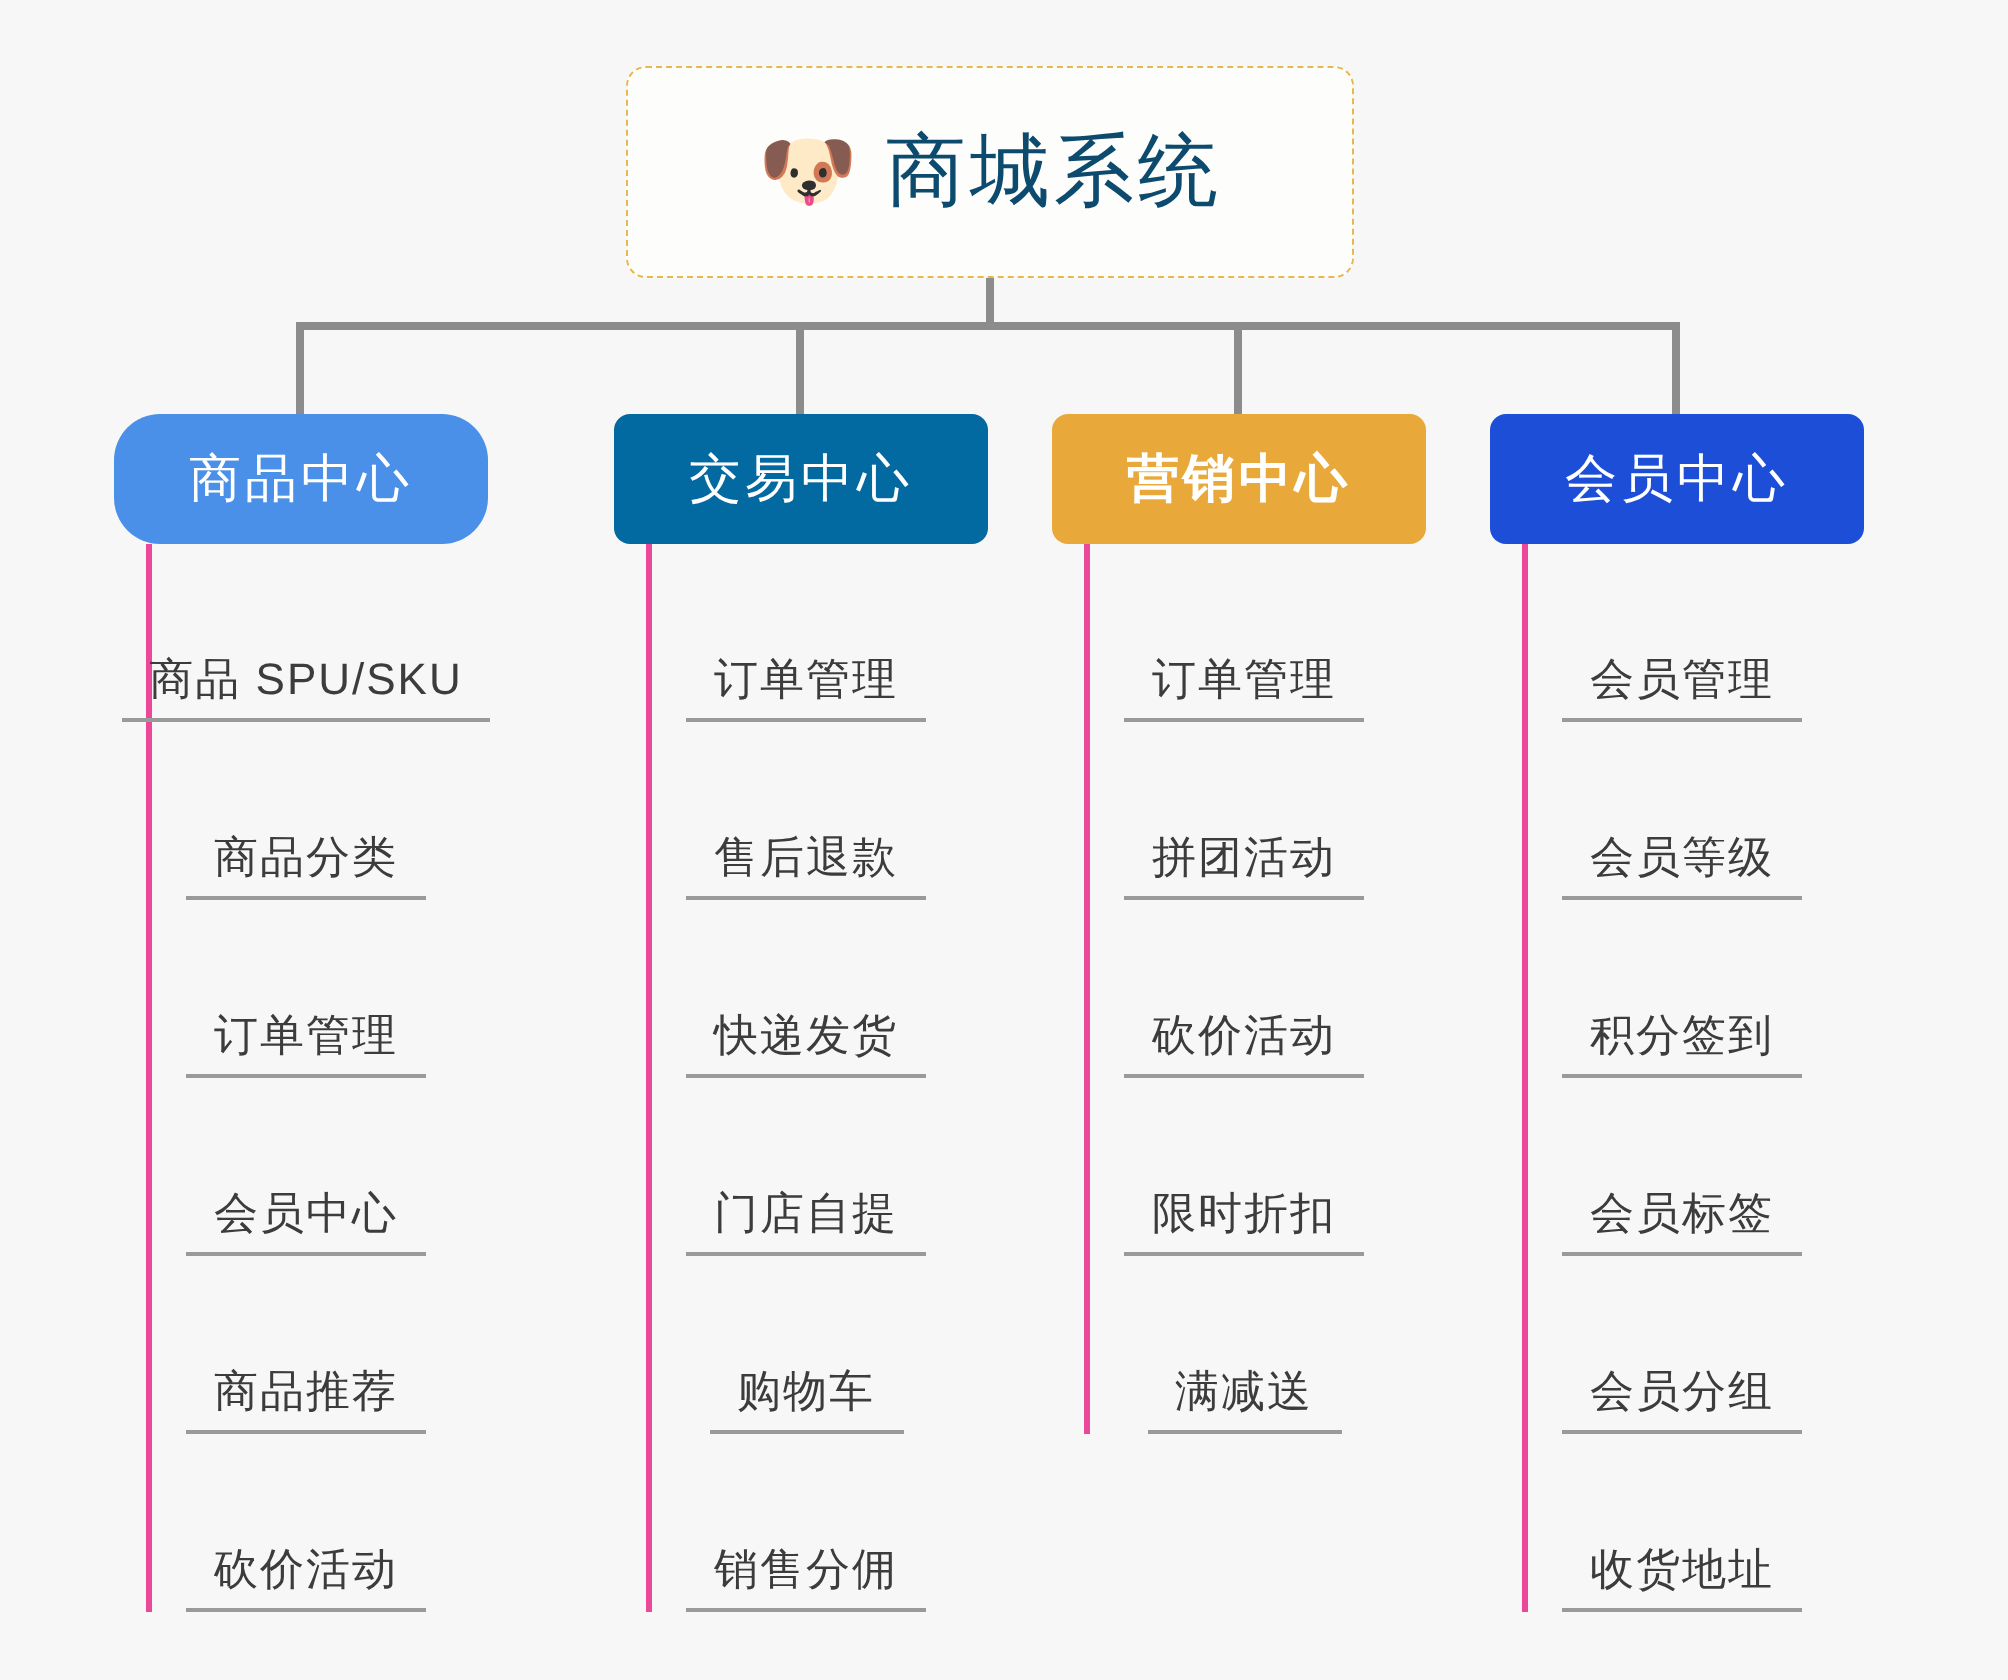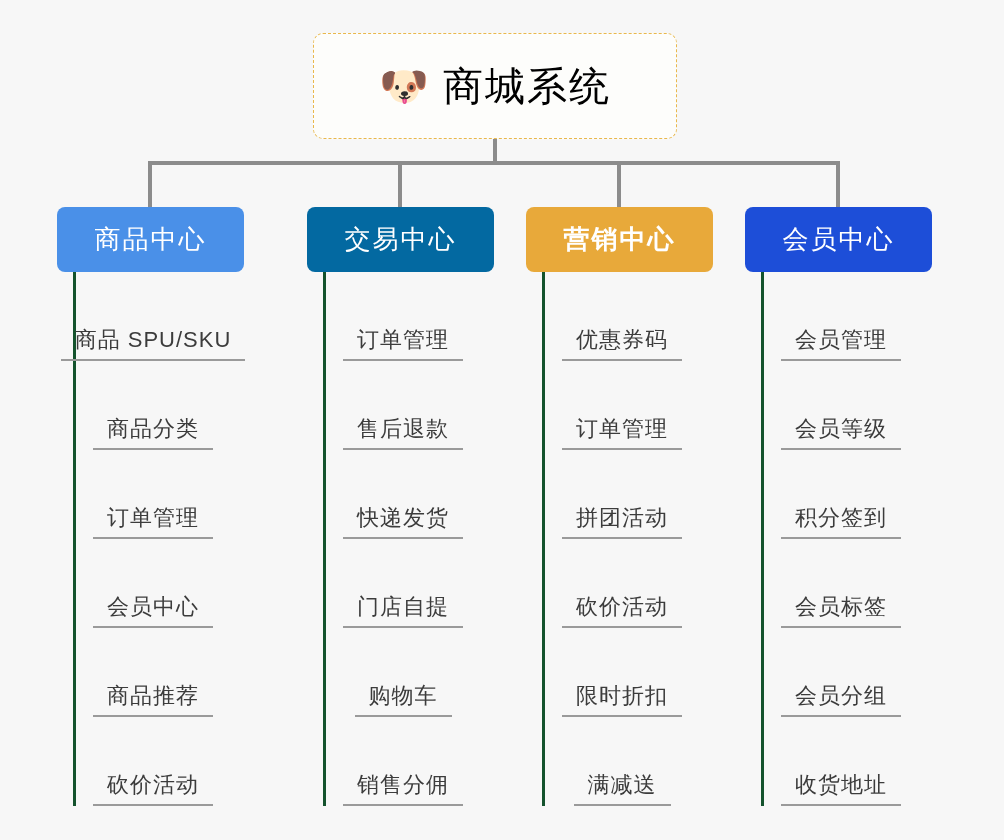--- a/index.html
+++ b/index.html
@@ -85,21 +85,21 @@
     align-items: center;
     justify-content: center;
     color: #ffffff;
     font-size: 26px;
     letter-spacing: 2px;
     white-space: nowrap;
   }
   .col-body {
     position: relative;
     margin-left: 16px;
-    border-left: 3px solid #14532d;
+    border-left: 3px solid #ec4899;
     padding-top: 0;
   }
   .leaf {
     position: relative;
     height: 89px;
     display: flex;
     align-items: flex-end;
     justify-content: center;
     padding: 0 4px 0 4px;
     box-sizing: border-box;
@@ -122,32 +122,32 @@
   .col-3 { left: 526px; }
   .col-4 { left: 745px; }
 </style>
 </head>
 <body style="background: rgb(247, 247, 247);">
 
 <div id="mindmap">
 
   <div class="root-node" style="border-color: rgb(233, 184, 76);">
     <span class="root-emoji">🐶</span>
-    <span class="root-title" style="color: #000000;">商城系统</span>
+    <span class="root-title" style="color: #0c4a6e;">商城系统</span>
   </div>
 
   <div class="conn conn-stem" style="background: rgb(140, 140, 140);"></div>
   <div class="conn conn-bar" style="background: rgb(140, 140, 140);"></div>
   <div class="conn conn-drop" style="left: 148px; background: rgb(140, 140, 140);"></div>
   <div class="conn conn-drop" style="left: 398px; background: rgb(140, 140, 140);"></div>
   <div class="conn conn-drop" style="left: 617px; background: rgb(140, 140, 140);"></div>
   <div class="conn conn-drop" style="left: 836px; background: rgb(140, 140, 140);"></div>
 
   <div class="column col-1">
-    <div class="col-header" style="background: rgb(74, 144, 232);">
+    <div class="col-header" style="background: rgb(74, 144, 232); border-radius: 23px;">
       <span>商品中心</span>
     </div>
     <div class="col-body">
       <div class="leaf">
           <span class="leaf-label">商品 SPU/SKU</span>
         </div>
       <div class="leaf">
           <span class="leaf-label">商品分类</span>
         </div>
       <div class="leaf">
@@ -190,23 +190,20 @@
         </div>
     </div>
   </div>
 
   <div class="column col-3">
     <div class="col-header" style="background: rgb(232, 169, 58); font-weight: bold;">
       <span>营销中心</span>
     </div>
     <div class="col-body">
       <div class="leaf">
-          <span class="leaf-label">优惠券码</span>
-        </div>
-      <div class="leaf">
           <span class="leaf-label">订单管理</span>
         </div>
       <div class="leaf">
           <span class="leaf-label">拼团活动</span>
         </div>
       <div class="leaf">
           <span class="leaf-label">砍价活动</span>
         </div>
       <div class="leaf">
           <span class="leaf-label">限时折扣</span>

